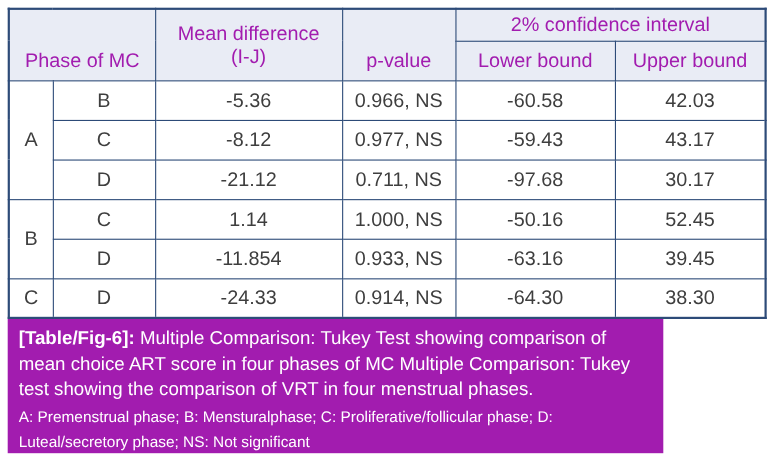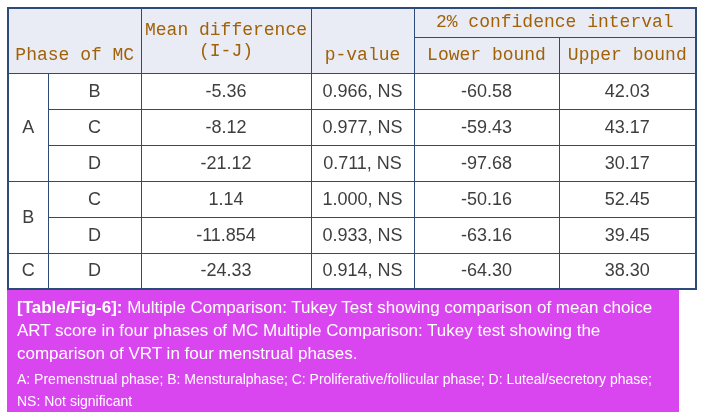--- a/index.html
+++ b/index.html
@@ -20,39 +20,38 @@
     table-layout: fixed;
     border: 2px solid #2d4b78;
   }
   table.stats th, table.stats td {
     border: 1px solid #2d4b78;
     text-align: center;
     font-size: 18px;
   }
   thead th {
     background: #e9ecf5;
-    color: #a16207;
+    color: #a21caf;
     font-weight: 400;
     line-height: 21px;
-    font-family: Liberation Mono, monospace;
   }
   th.th-bottom { vertical-align: bottom; padding-bottom: 7px; margin-top: 24px; }
   th.th-middle { vertical-align: middle; }
   tr.hdr-top th { height: 29px; }
   tr.hdr-sub th { height: 36px; vertical-align: middle; }
   tbody td {
     height: 36px;
     background: #ffffff;
     color: #3e3e3e;
     vertical-align: middle;
   }
   .caption {
-    background: #d946ef;
+    background: #a21caf;
     color: #ffffff;
-    width: 672px;
+    width: 596px;
     height: 122px;
     padding: 6px 10px 0 10px;
   }
   .caption-main { font-size: 17px; line-height: 23px; }
   .caption-label { font-weight: bold; }
   .caption-foot { font-size: 14px; line-height: 22px; margin-top: 3px; }
 </style>
 </head>
 <body>
 

